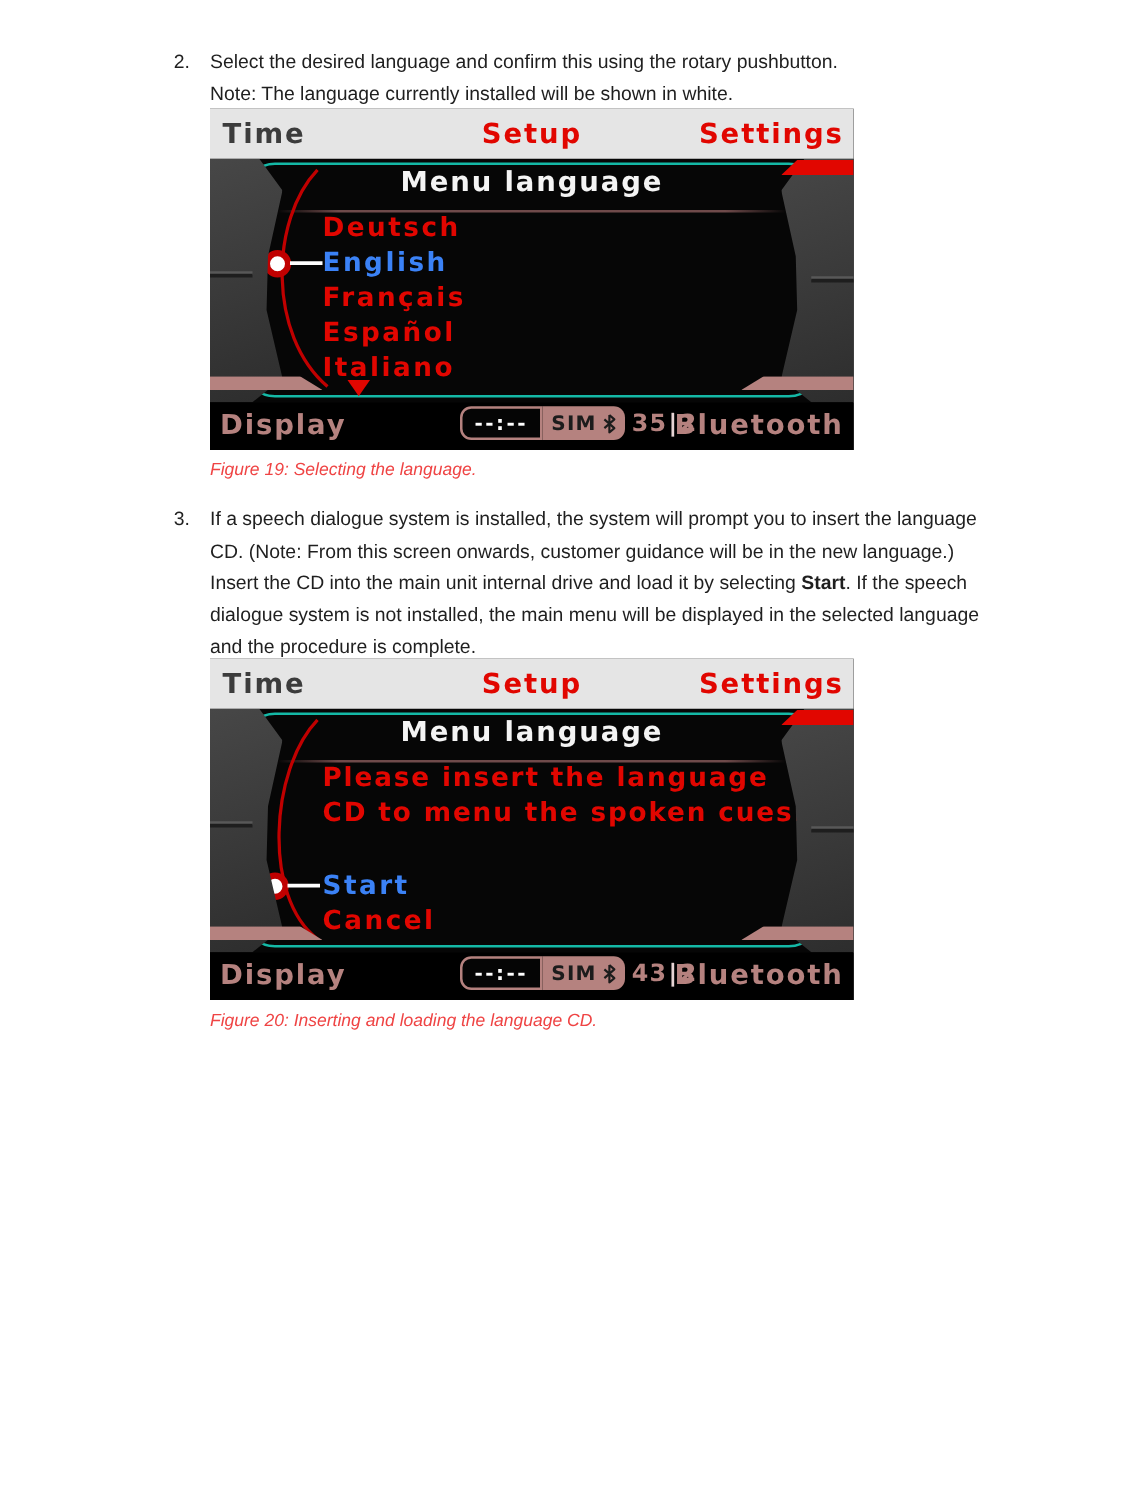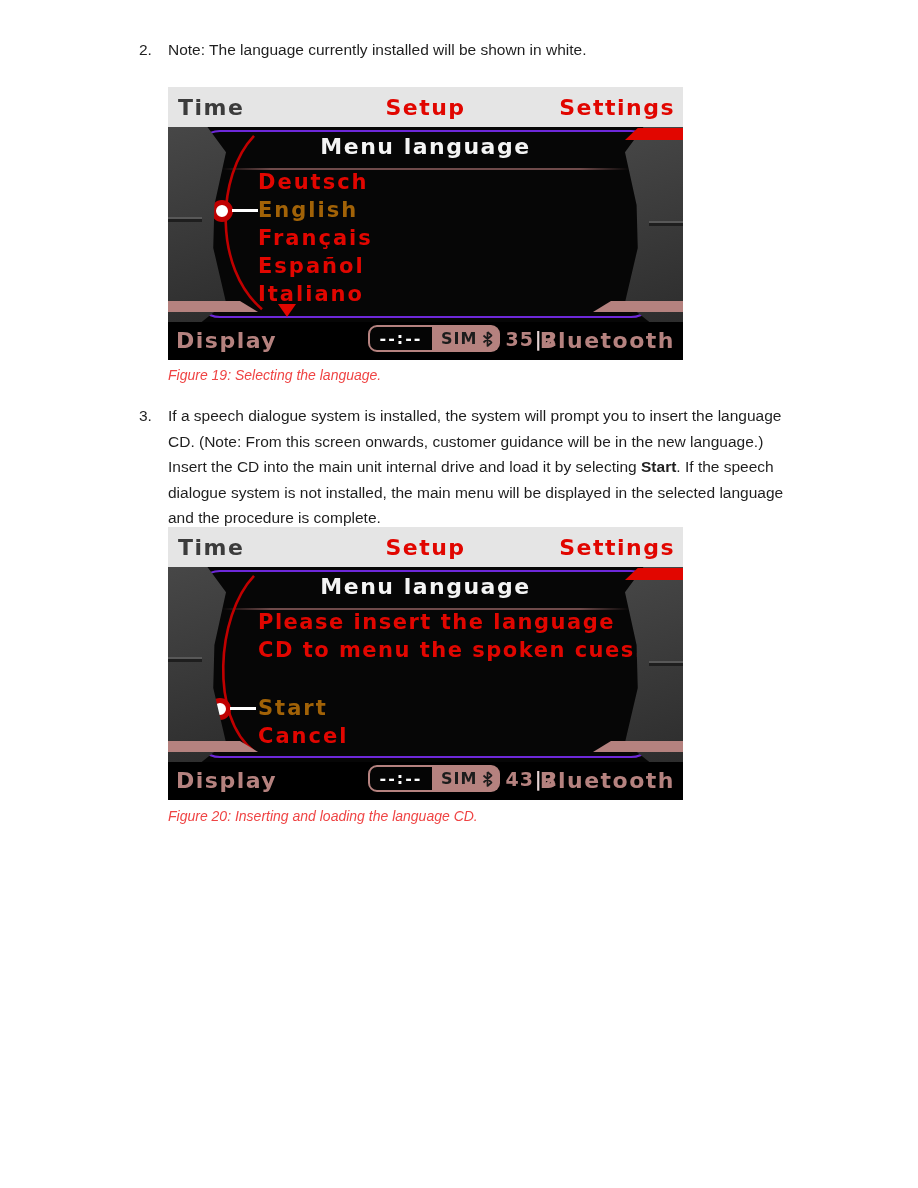--- a/index.html
+++ b/index.html
@@ -11,28 +11,28 @@
 
   
   .mmi{position:absolute;width:515px;height:273px;background:#060606;overflow:hidden;}
   .mmi-top{position:absolute;top:0;left:0;right:0;height:40px;background:#e5e5e5;}
   .tab{position:absolute;top:8px;font:bold 22px "DejaVu Sans",sans-serif;letter-spacing:1.5px;}
   .tab-l{left:10px;color:#3c3c3c;}
   .tab-c{left:0;right:0;text-align:center;color:#e10600;}
   .tab-r{right:8px;color:#e10600;}
   .mmi-main{position:absolute;top:40px;left:0;right:0;height:195px;}
   .content{position:absolute;left:26px;right:26px;top:3px;bottom:4px;
-           border:2px solid #6d28d9;border-radius:26px;}
+           border:2px solid #14b8a6;border-radius:26px;}
   .mmi-title{position:absolute;top:2px;left:0;right:0;text-align:center;color:#f4f4f4;
              font:bold 22px "DejaVu Sans",sans-serif;letter-spacing:1.5px;}
   .title-sep{position:absolute;top:36px;left:26px;right:26px;height:2px;
              background:linear-gradient(90deg,transparent,#6f4a4a 12%,#6f4a4a 88%,transparent);}
   .arc{position:absolute;left:0;top:0;width:110px;height:100%;}
   .mi{position:absolute;left:62px;font:bold 21px "DejaVu Sans",sans-serif;letter-spacing:2px;color:#e10600;white-space:nowrap;}
-  .mi.sel{color:#a16207;}
+  .mi.sel{color:#3b82f6;}
   .msg{position:absolute;left:62px;font:bold 21px "DejaVu Sans",sans-serif;letter-spacing:1.5px;color:#e10600;white-space:nowrap;}
   .knob{position:absolute;width:22px;height:22px;border-radius:50%;background:#ffffff;
         border:5px solid #c00000;box-sizing:border-box;}
   .knob-line{position:absolute;height:3px;background:#ffffff;}
   .scroll-down{position:absolute;width:0;height:0;border-left:9px solid transparent;
                border-right:9px solid transparent;border-top:13px solid #e10600;}
   .wing{position:absolute;top:0;bottom:0;width:58px;background:linear-gradient(160deg,#474747,#2d2d2d);}
   .wing-l{left:0;clip-path:polygon(0 0,68% 0,100% 13%,80% 40%,78% 62%,100% 90%,58% 100%,0 100%);}
   .wing-r{right:0;clip-path:polygon(32% 0,100% 0,100% 100%,42% 100%,0 90%,22% 62%,20% 40%,0 13%);}
   .groove{position:absolute;height:3px;background:#1e1e1e;box-shadow:0 -2px 0 #585858;}
@@ -57,20 +57,21 @@
           font:bold 19px "DejaVu Sans",sans-serif;letter-spacing:1px;}
   .counts .div{color:#e6d4d4;font-weight:bold;margin:0 1px;}
 </style>
 </head>
 <body>
 
 <div class="page">
 
   <div class="step-num" style="left:139px;top:37px">2.</div>
   <div class="step-text" style="left:168px;top:37px">
+    <div>Select the desired language and confirm this using the rotary pushbutton.</div>
     <div>Note: The language currently installed will be shown in white.</div>
   </div>
 
   <div class="mmi" style="left:168px;top:87px">
     <div class="mmi-top">
       <div class="tab tab-l">Time</div>
       <div class="tab tab-c">Setup</div>
       <div class="tab tab-r">Settings</div>
     </div>
     <div class="mmi-main">

